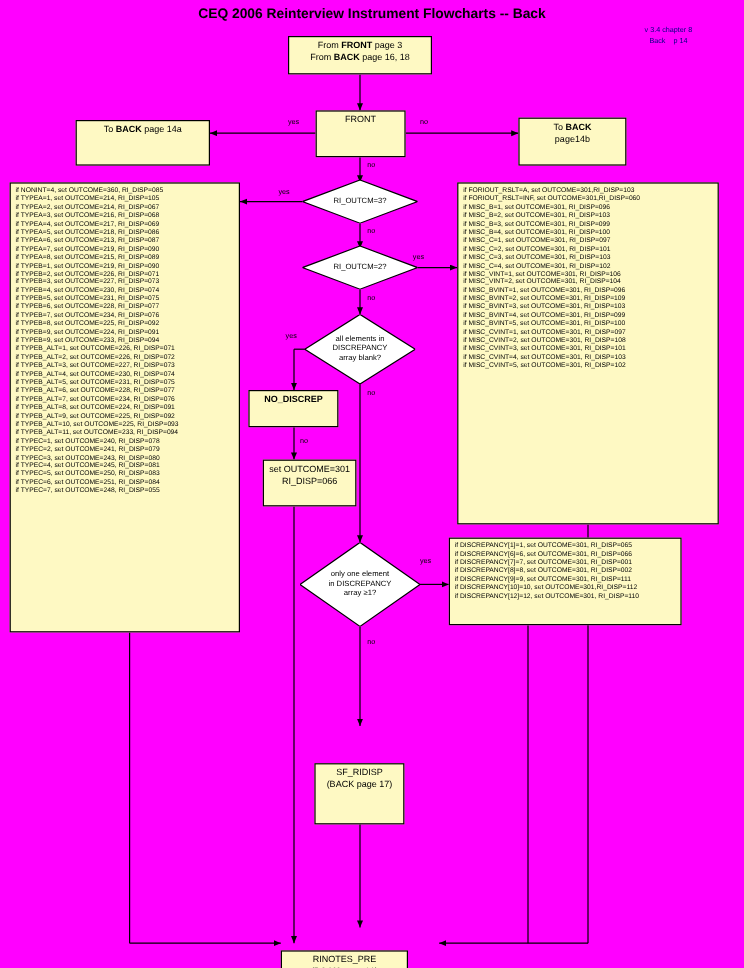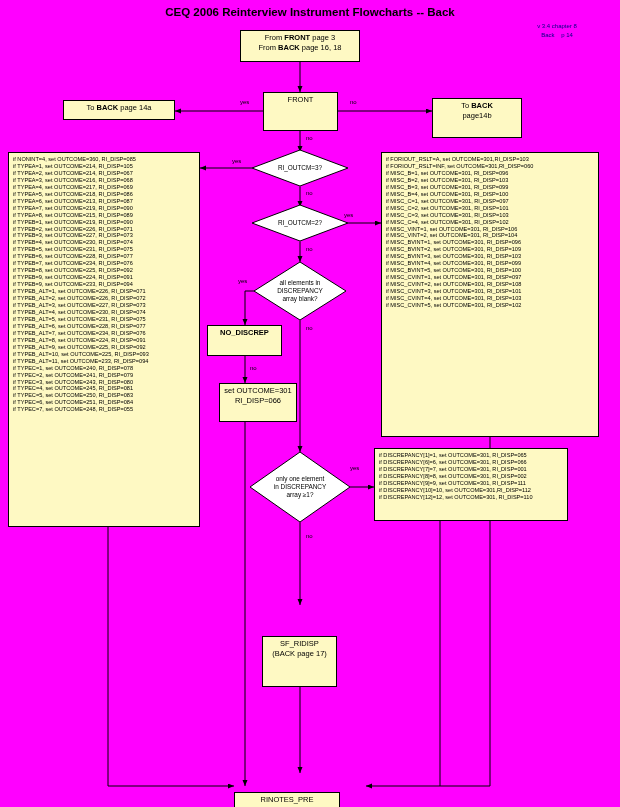--- a/index.html
+++ b/index.html
@@ -154,21 +154,21 @@
   </svg>
 
   <div class="box" style="left:240px; top:30px; width:120px; height:32px;">
     <span>From <span class="bold">FRONT</span> page 3<br>From <span class="bold">BACK</span> page 16, 18</span>
   </div>
 
   <div class="box" style="left:263px; top:92px; width:75px; height:39px;">
     <span>FRONT</span>
   </div>
 
-  <div class="box" style="left:63px; top:100px; width:112px; height:20px;">
+  <div class="box" style="left:63px; top:100px; width:112px; height:38px;">
     <span>To <span class="bold">BACK</span> page 14a</span>
   </div>
 
   <div class="box" style="left:432px; top:98px; width:90px; height:40px;">
     <span>To <span class="bold">BACK</span><br>page14b</span>
   </div>
 
   <div class="diamond-wrap" style="left:252px; top:150px; width:96px; height:36px;">
     <svg width="96" height="36">
         <polygon points="48,0 96,18 48,36 0,18" fill="#FFFFFF" stroke="#000000" stroke-width="1"></polygon>

